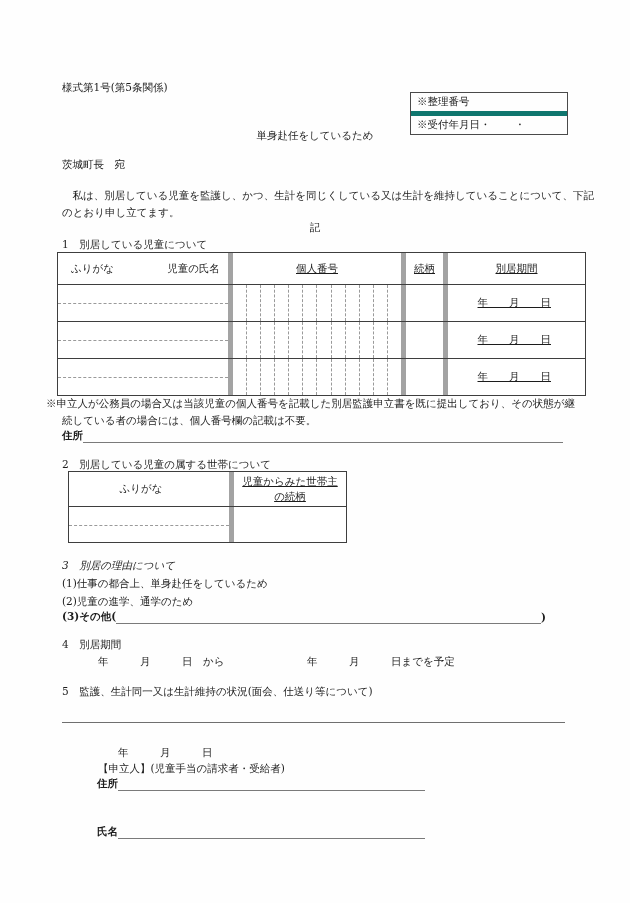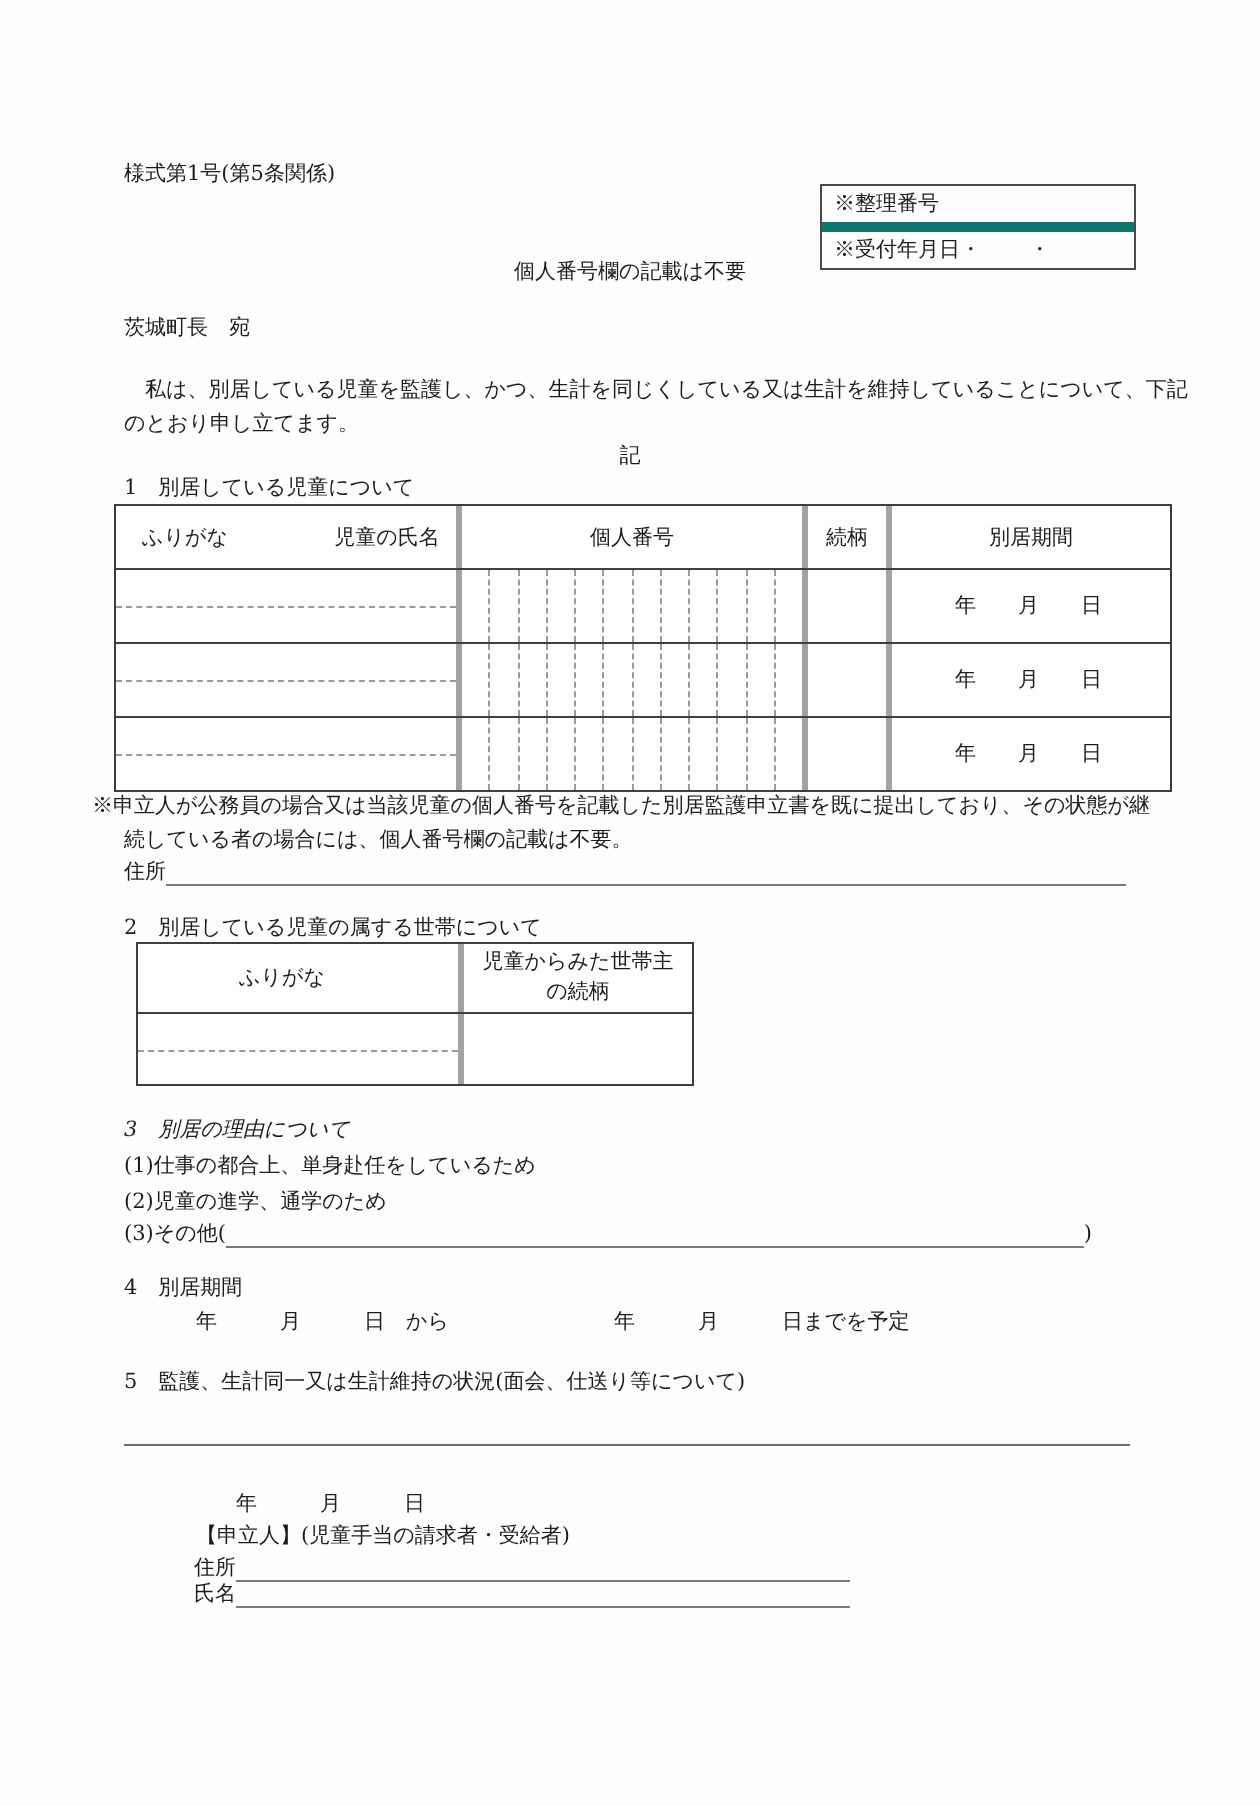--- a/index.html
+++ b/index.html
@@ -15,21 +15,21 @@
   .admin-box{position:absolute; left:410px; top:92px; width:156px; border:1px solid #4a4a4a;}
   .admin-row{display:flex; justify-content:flex-start; align-items:center; height:18px; padding:0 4px 0 6px;}
   .admin-row + .admin-row{border-top:5px solid #0f766e;}
   .admin-val{padding-right:10px; letter-spacing:1px;}
 
   
   .ftable{position:absolute; border:1px solid #3e3e3e; background:#fff;}
   .frow{display:flex;}
   .frow + .frow{border-top:1px solid #3e3e3e;}
   .fcell{position:relative; box-sizing:border-box;}
-  .fcell + .fcell{border-left:3px solid #a3a3a3;}
+  .fcell + .fcell{border-left:5px solid #a3a3a3;text-decoration:underline;}
   .hdr-split{display:flex; flex-direction:row; height:100%;gap:16px;}
   .hdr-split > div{flex:1; display:flex; align-items:center; justify-content:center;}
   .dash-div{flex:0 0 0 !important; border-top:1px dashed #9a9a9a;}
   .dash-mid{position:absolute; left:0; right:0; top:50%; border-top:1px dashed #9a9a9a;}
   .vcenter{display:flex; align-items:center; justify-content:center;}
 
   
   .t1{left:57px; top:252px; width:527px;}
   .t1 .c-name{width:170px;}
   .t1 .c-id{width:173px;}
@@ -44,42 +44,42 @@
 
   
   .t2{left:68px; top:471px; width:277px;}
   .t2 .c-name{width:160px;}
   .t2 .c-rel2{flex:1;}
   .t2 .hrow{height:34px;}
   .t2 .drow{height:35px;}
   .two-line{display:flex; flex-direction:column; align-items:center; justify-content:center; height:100%; line-height:1.45;}
 
   
-  .lbl-line{position:absolute; display:flex; align-items:center; white-space:pre;}
+  .lbl-line{position:absolute; display:flex; align-items:center; white-space:pre;font-weight:bold;}
   .fill{flex:1; border-bottom:1px solid #7a7a7a; height:13px;}
   .divider{position:absolute; border-top:1px solid #6f6f6f;}
 </style>
 </head>
 <body>
 
 <div class="page">
 
   <div class="abs" style="left:62px; top:80px;">様式第1号(第5条関係)</div>
 
   <div class="admin-box">
     <div class="admin-row">
       <span>※整理番号</span>
     </div>
     <div class="admin-row">
       <span>※受付年月日</span>
       <span class="admin-val">・　　・</span>
     </div>
   </div>
 
-  <div class="center-text" style="top:129px;">個人番号欄の記載は不要</div>
+  <div class="center-text" style="top:129px;">単身赴任をしているため</div>
 
   <div class="abs" style="left:62px; top:157px;">茨城町長　宛</div>
 
   <div class="abs" style="left:62px; top:188px;">　私は、別居している児童を監護し、かつ、生計を同じくしている又は生計を維持していることについて、下記</div>
   <div class="abs" style="left:62px; top:205px;">のとおり申し立てます。</div>
 
   <div class="center-text" style="top:221px;">記</div>
 
   <div class="abs" style="left:62px; top:237px;">1　別居している児童について</div>
 
@@ -220,18 +220,18 @@
 
   <div class="divider" style="left:62px; top:722px; width:503px;"></div>
 
   <div class="abs" style="left:118px; top:745px;">年　　　月　　　日</div>
   <div class="abs" style="left:98px; top:761px;">【申立人】(児童手当の請求者・受給者)</div>
 
   <div class="lbl-line" style="left:97px; top:776px; width:328px; height:15px;">
     <span>住所</span>
     <span class="fill"></span>
   </div>
-  <div class="lbl-line" style="left:97px; top:789px; width:328px; height:15px;">
+  <div class="lbl-line" style="left:97px; top:824px; width:328px; height:15px;">
     <span>氏名</span>
     <span class="fill"></span>
   </div>
 
 </div>
 
 </body></html>

